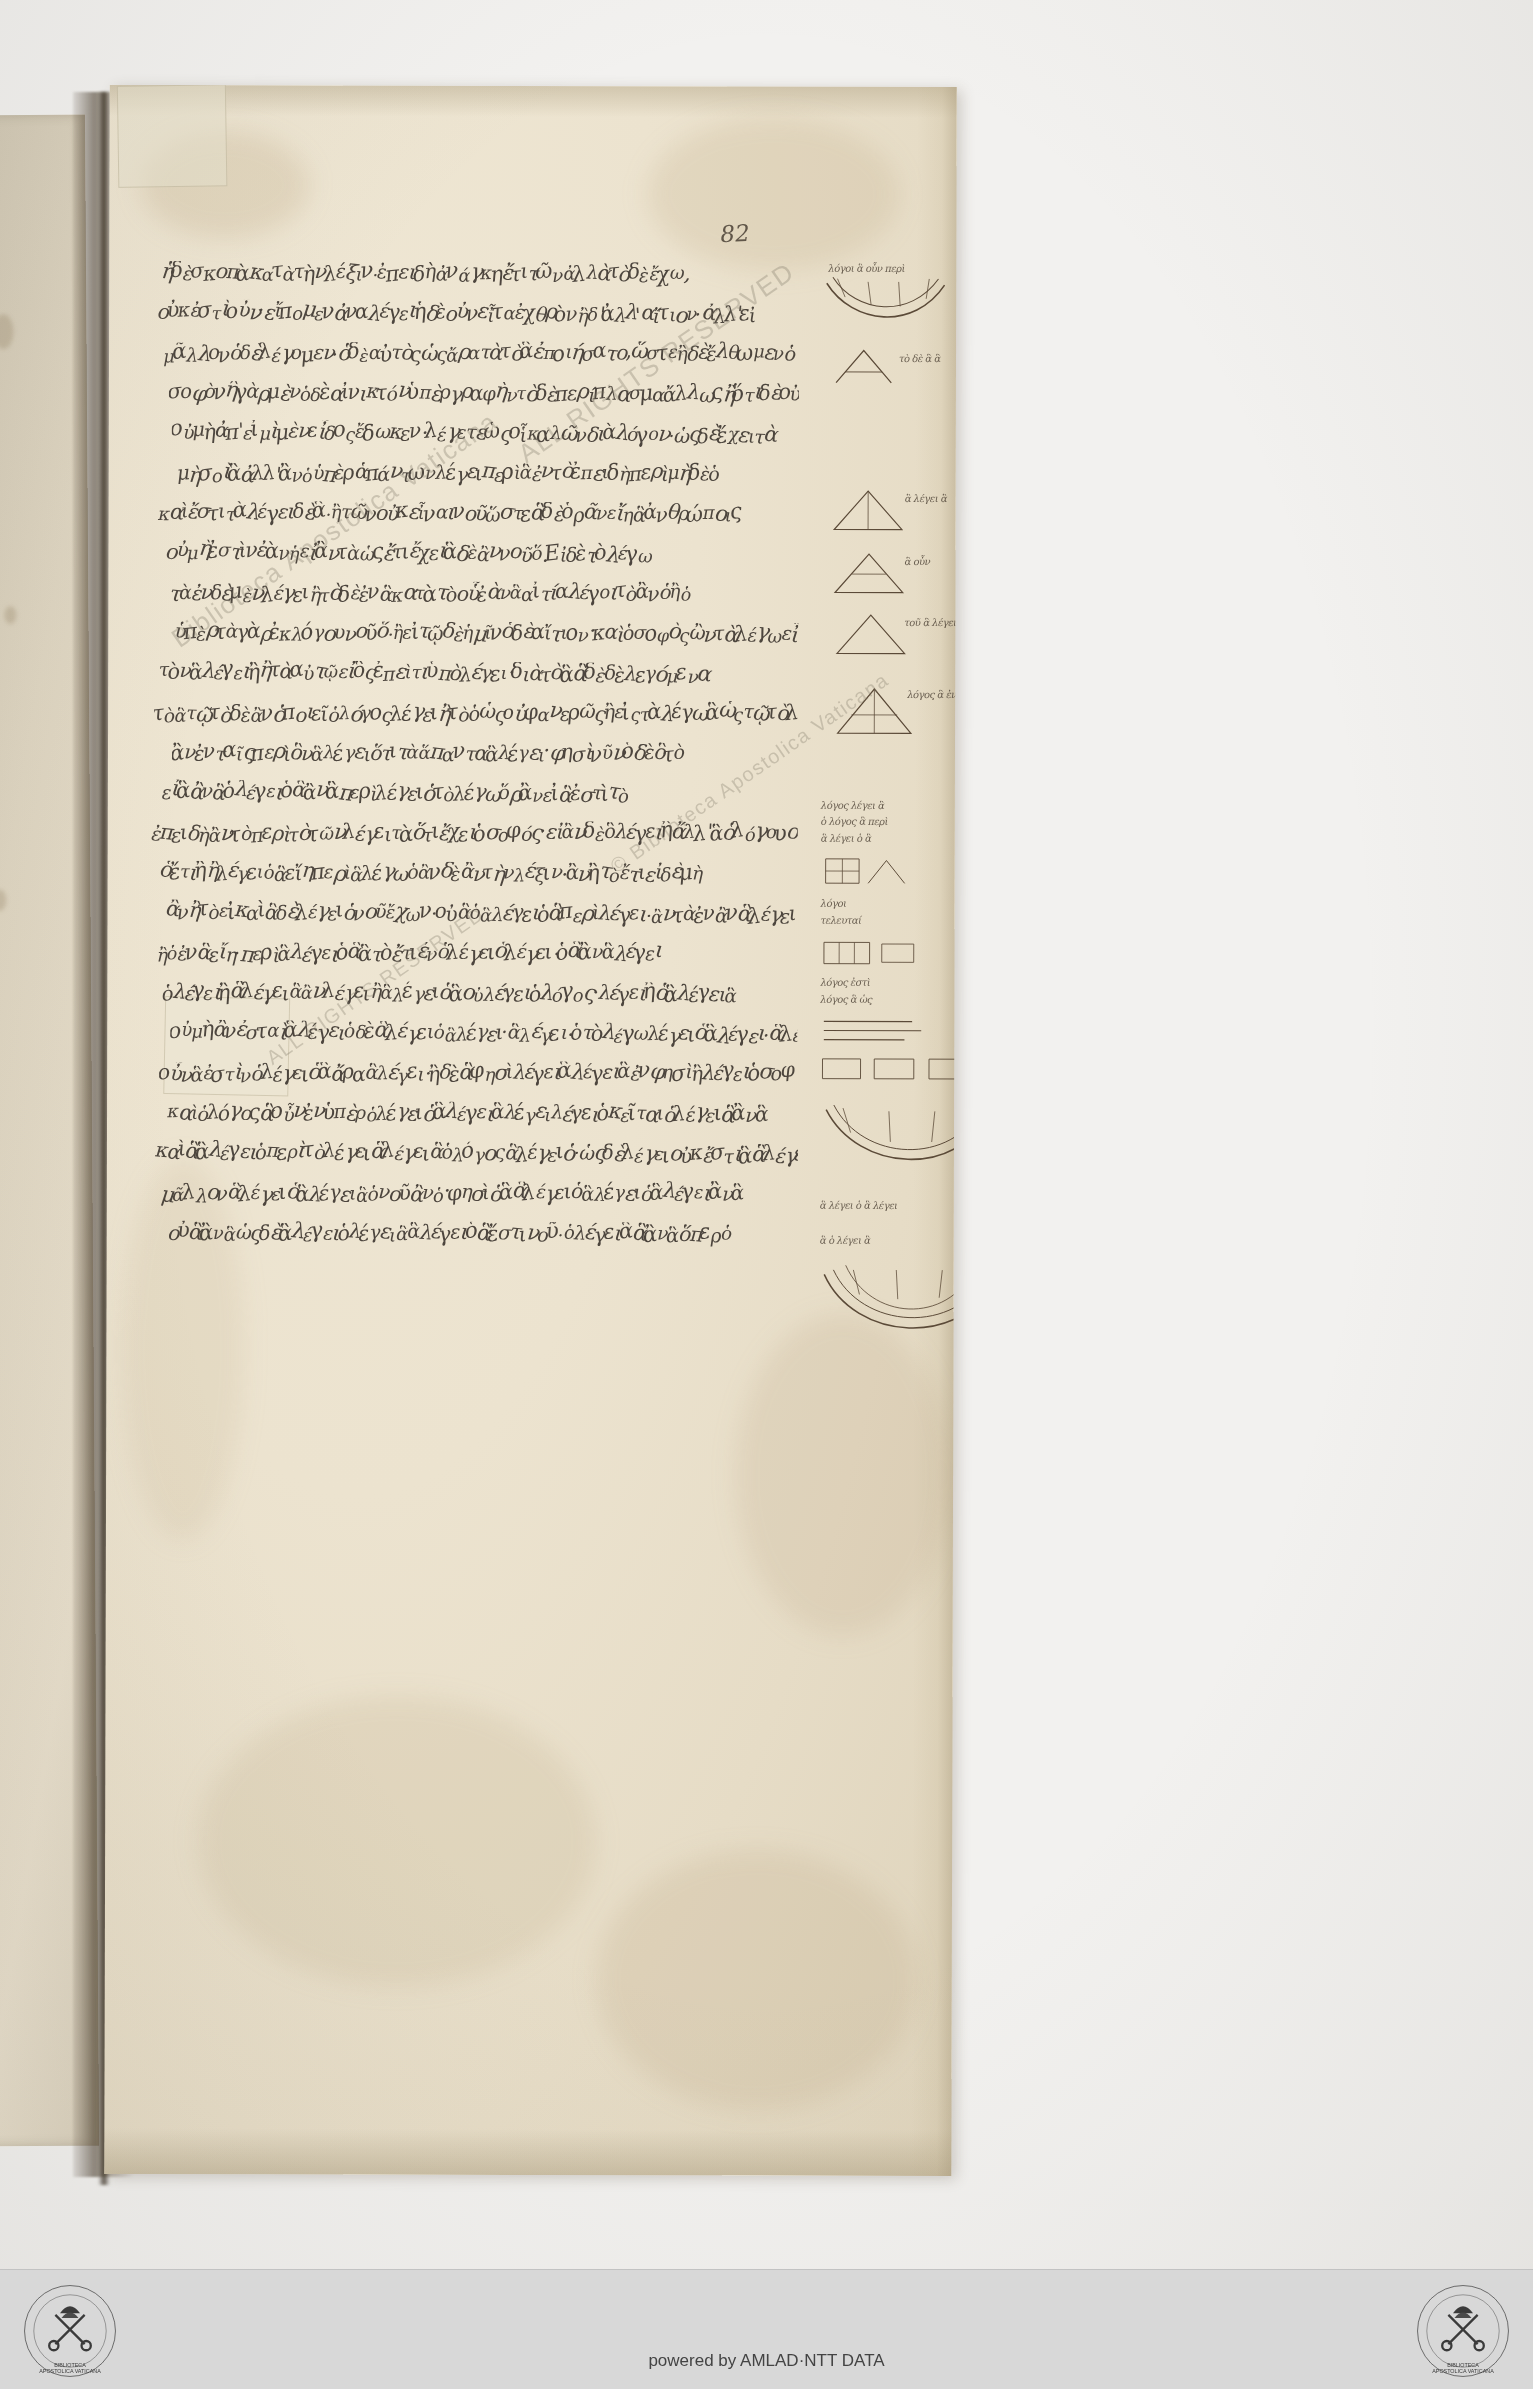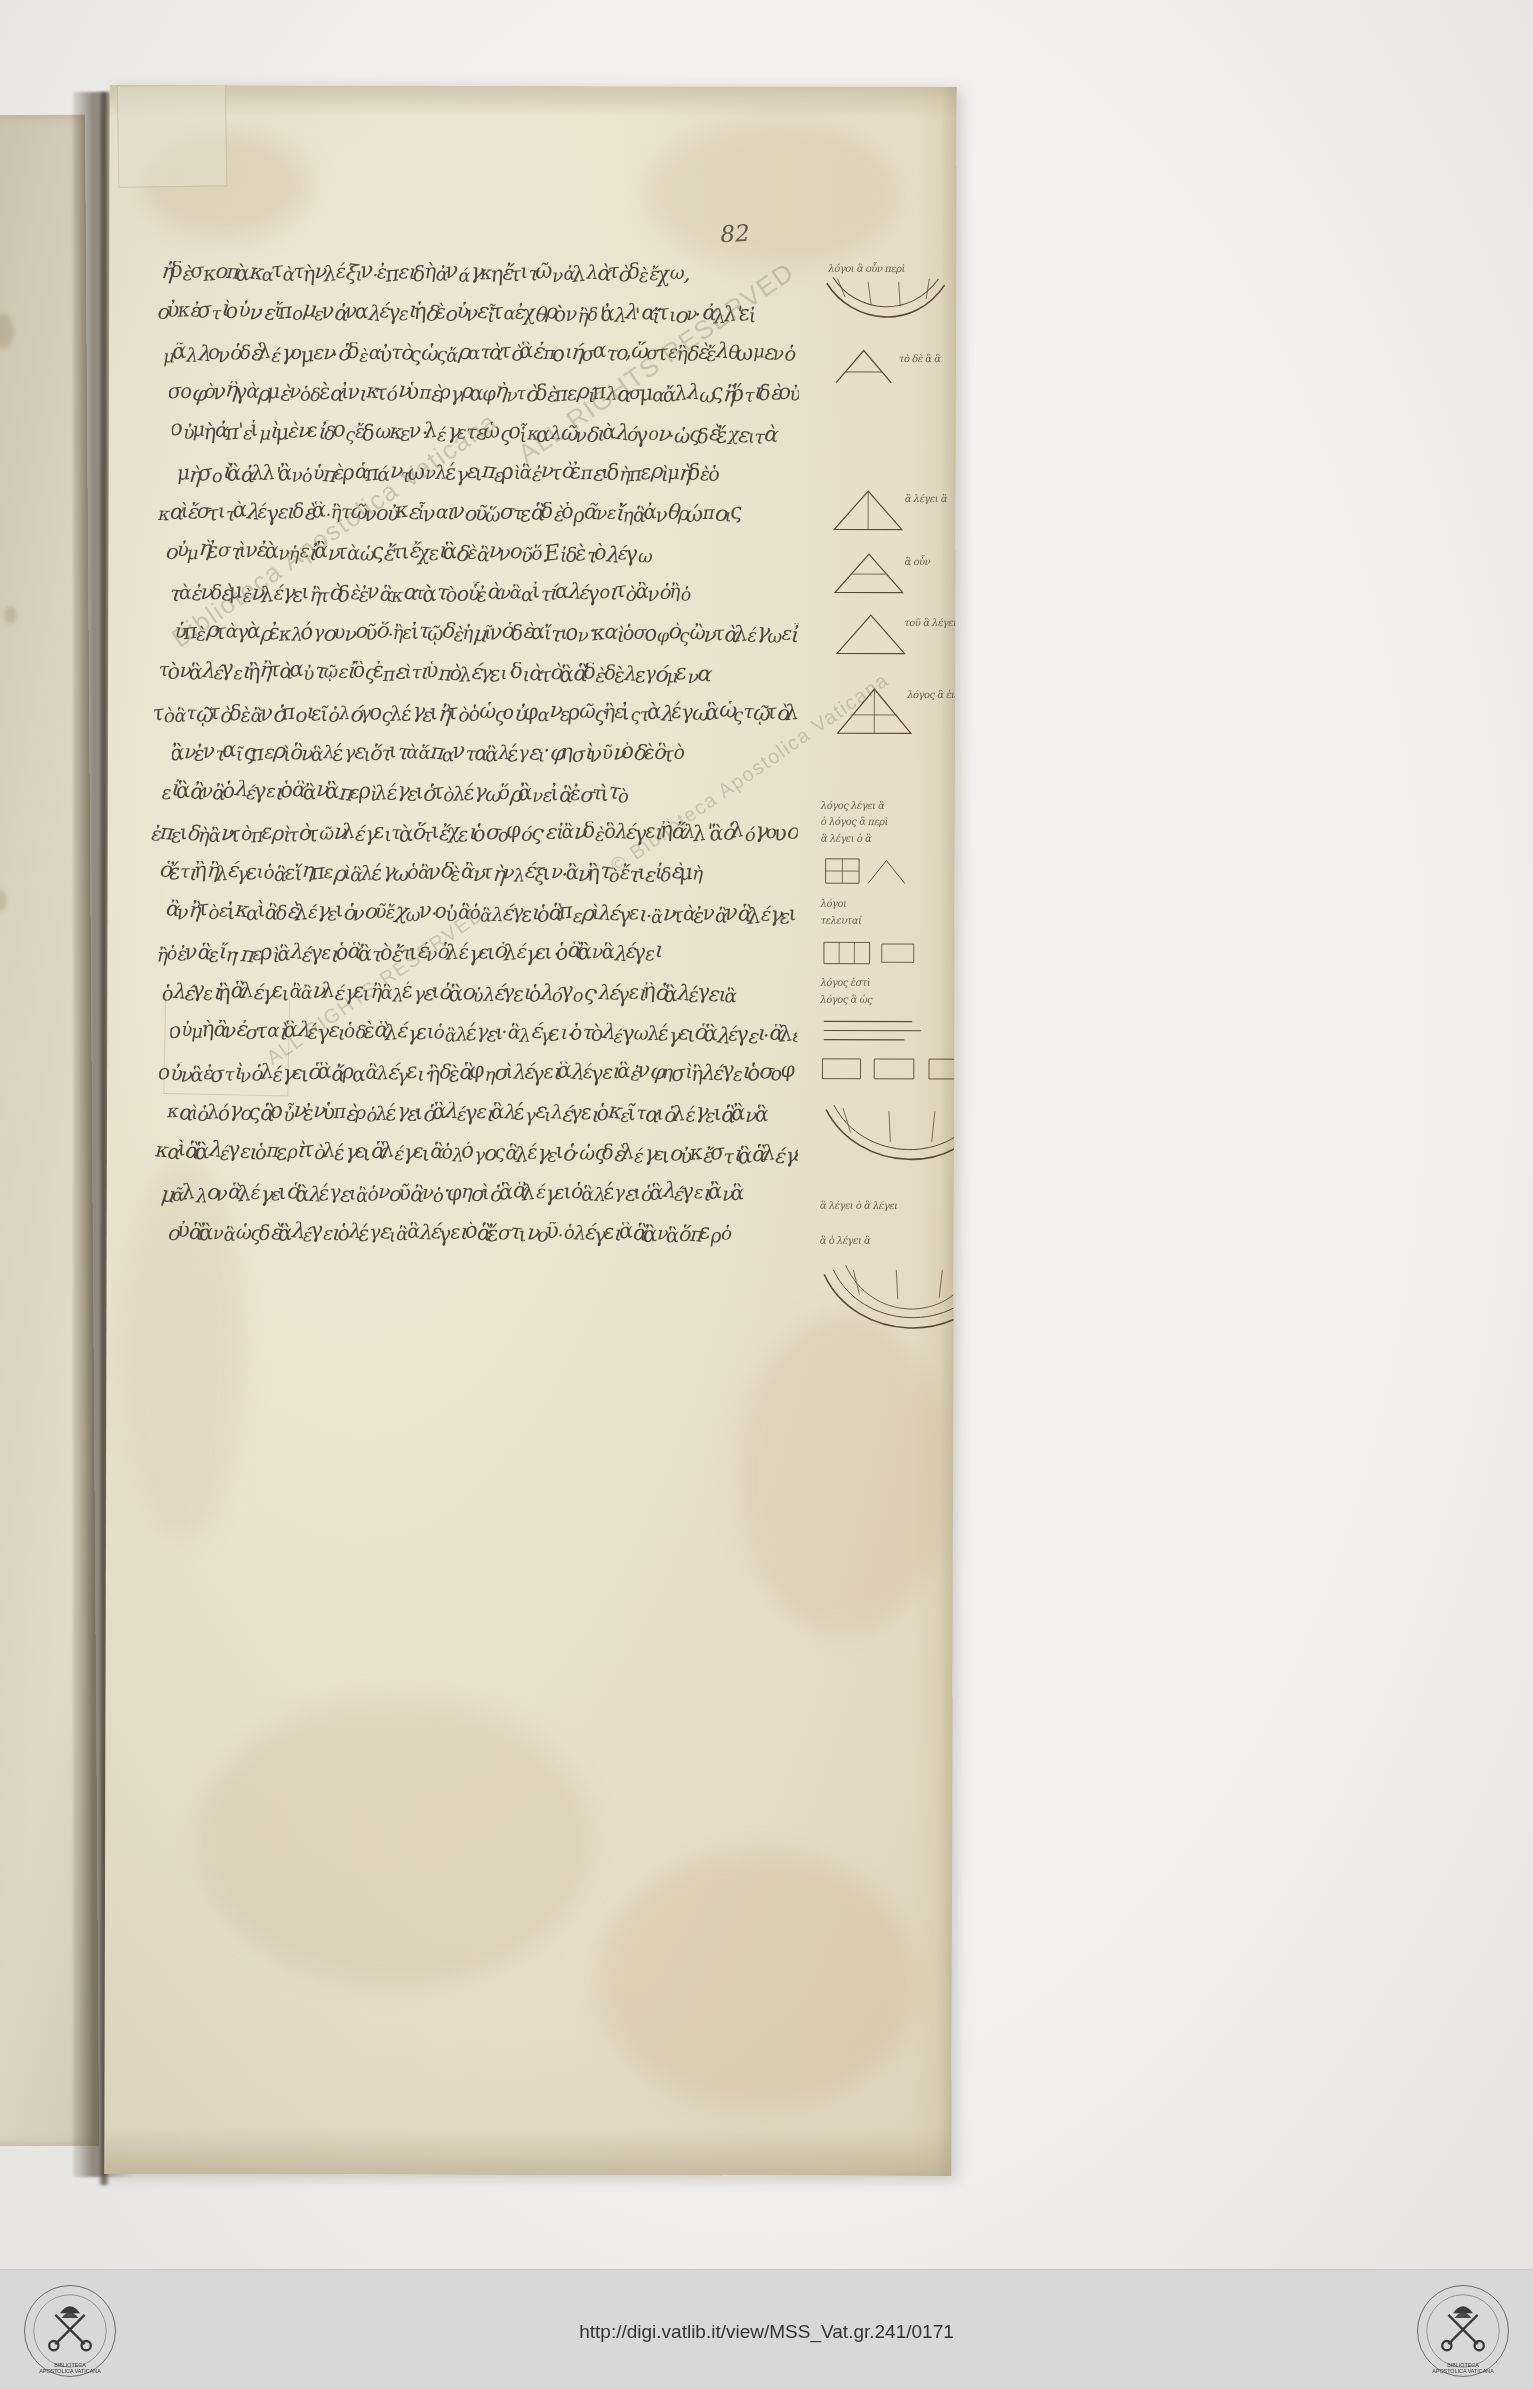--- a/index.html
+++ b/index.html
@@ -424,21 +424,21 @@
       <circle cx="40" cy="80" r="6" fill="none" stroke="#3a3a3a" stroke-width="3"></circle>
       <circle cx="82" cy="80" r="6" fill="none" stroke="#3a3a3a" stroke-width="3"></circle>
 
       <path d="M48 38 Q61 20 74 38 Z" fill="#3a3a3a"></path>
       <path d="M50 44 Q61 30 72 44 Z" fill="#4a4a4a"></path>
       <text x="61" y="108" text-anchor="middle" font-size="7" fill="#3a3a3a" font-family="Liberation Sans, sans-serif">BIBLIOTECA</text>
       <text x="61" y="116" text-anchor="middle" font-size="7" fill="#3a3a3a" font-family="Liberation Sans, sans-serif">APOSTOLICA VATICANA</text>
     </svg>
   </div>
 
-  <div class="footer-text footer-line2">http://digi.vatlib.it/view/MSS_Vat.gr.241/0171</div>
+  <div class="footer-text footer-line3">powered by AMLAD·NTT DATA</div>
 
   <div class="crest right">
     <svg width="94" height="94" viewBox="0 0 122 122">
       <circle cx="61" cy="61" r="59" fill="none" stroke="#4a4a4a" stroke-width="1"></circle>
       <circle cx="61" cy="61" r="47" fill="none" stroke="#6a6a6a" stroke-width="0.8"></circle>
       <line x1="42" y1="78" x2="80" y2="40" stroke="#3a3a3a" stroke-width="3"></line>
       <line x1="80" y1="78" x2="42" y2="40" stroke="#3a3a3a" stroke-width="3"></line>
       <circle cx="40" cy="80" r="6" fill="none" stroke="#3a3a3a" stroke-width="3"></circle>
       <circle cx="82" cy="80" r="6" fill="none" stroke="#3a3a3a" stroke-width="3"></circle>
       <path d="M48 38 Q61 20 74 38 Z" fill="#3a3a3a"></path>

